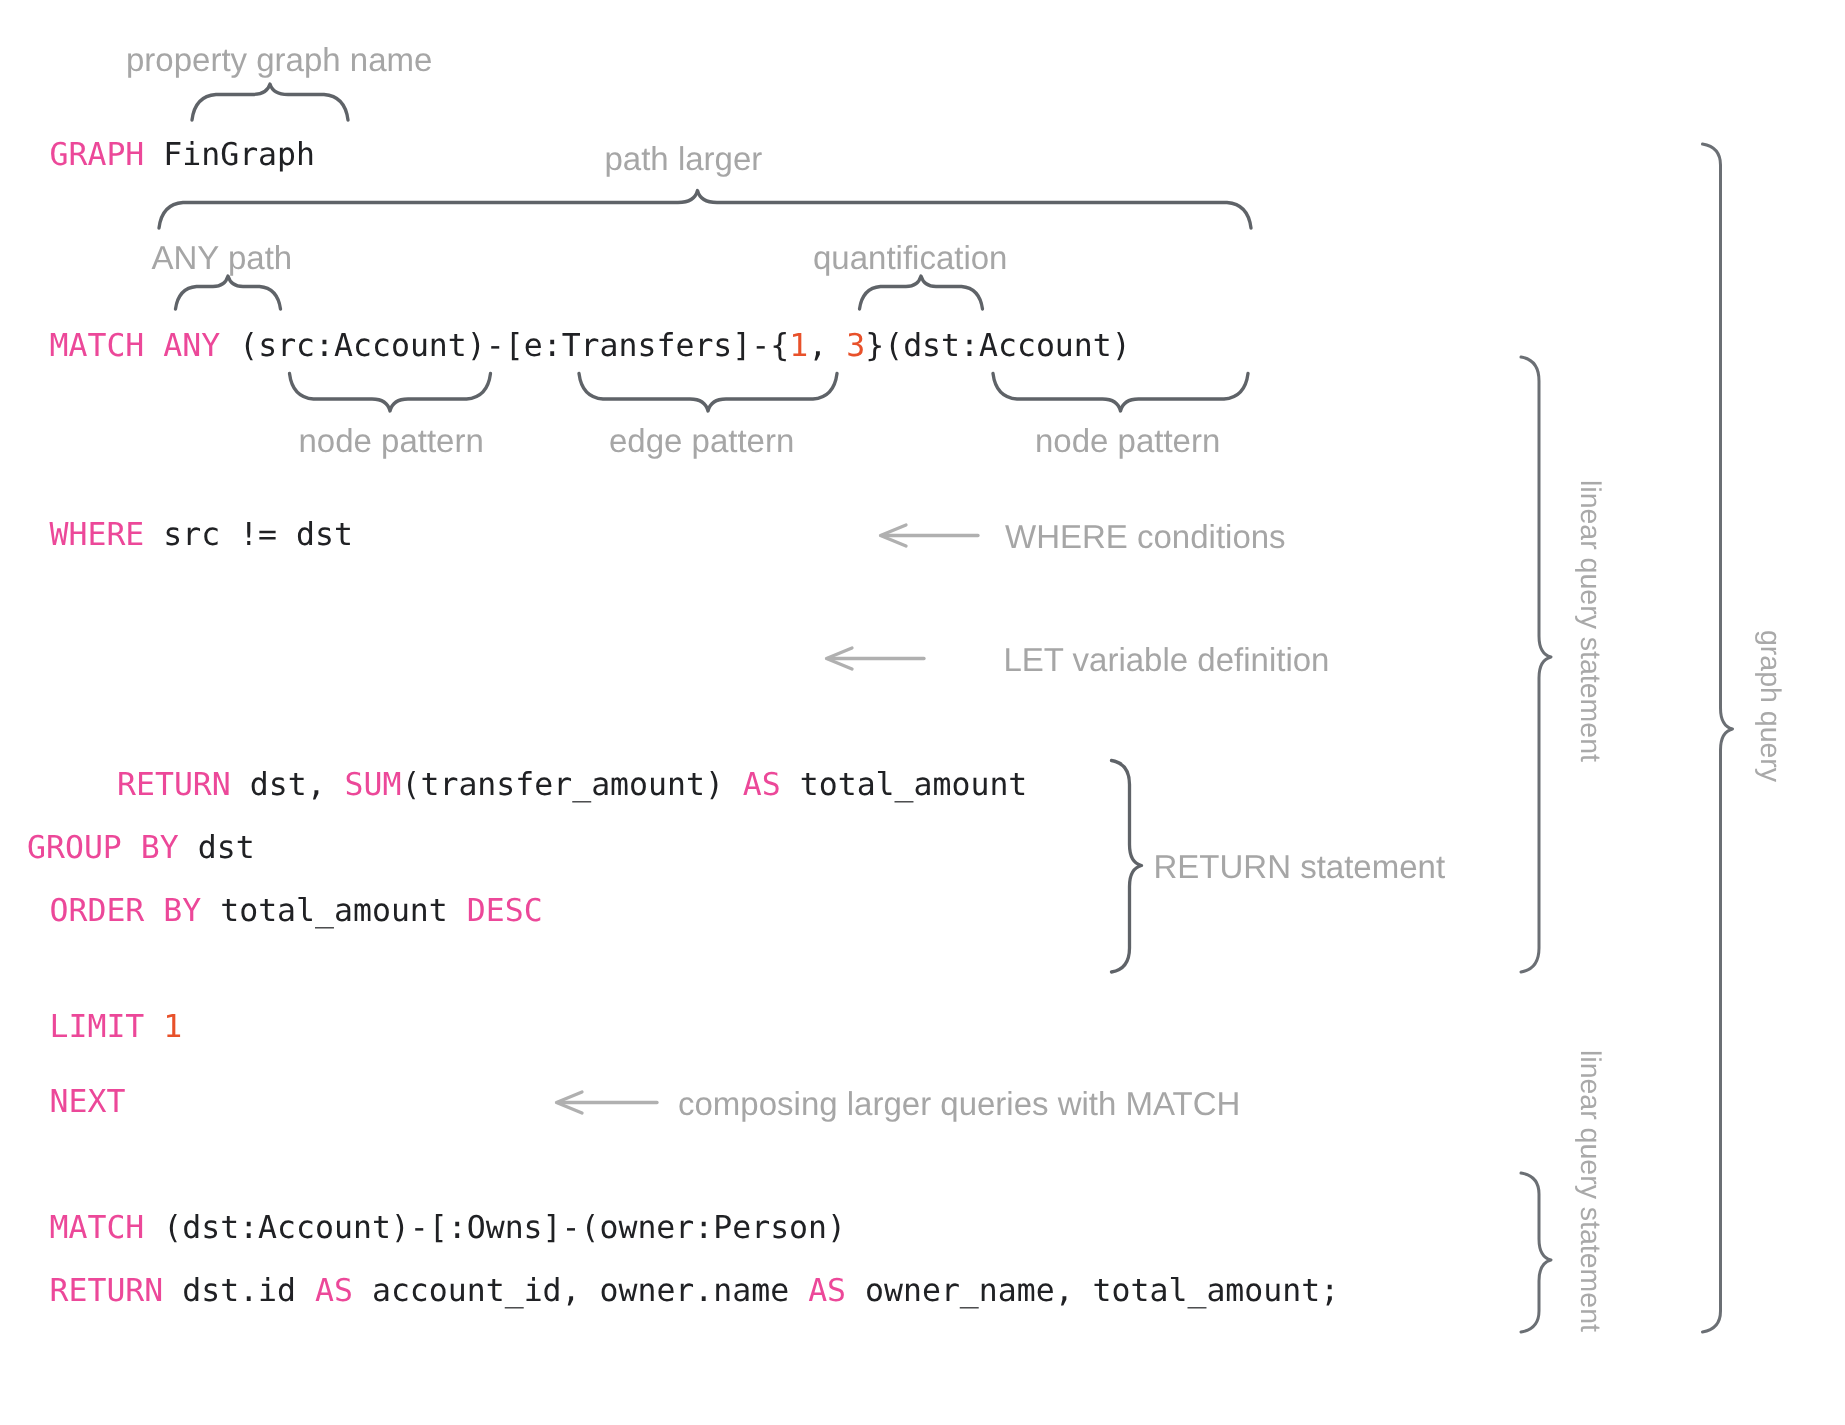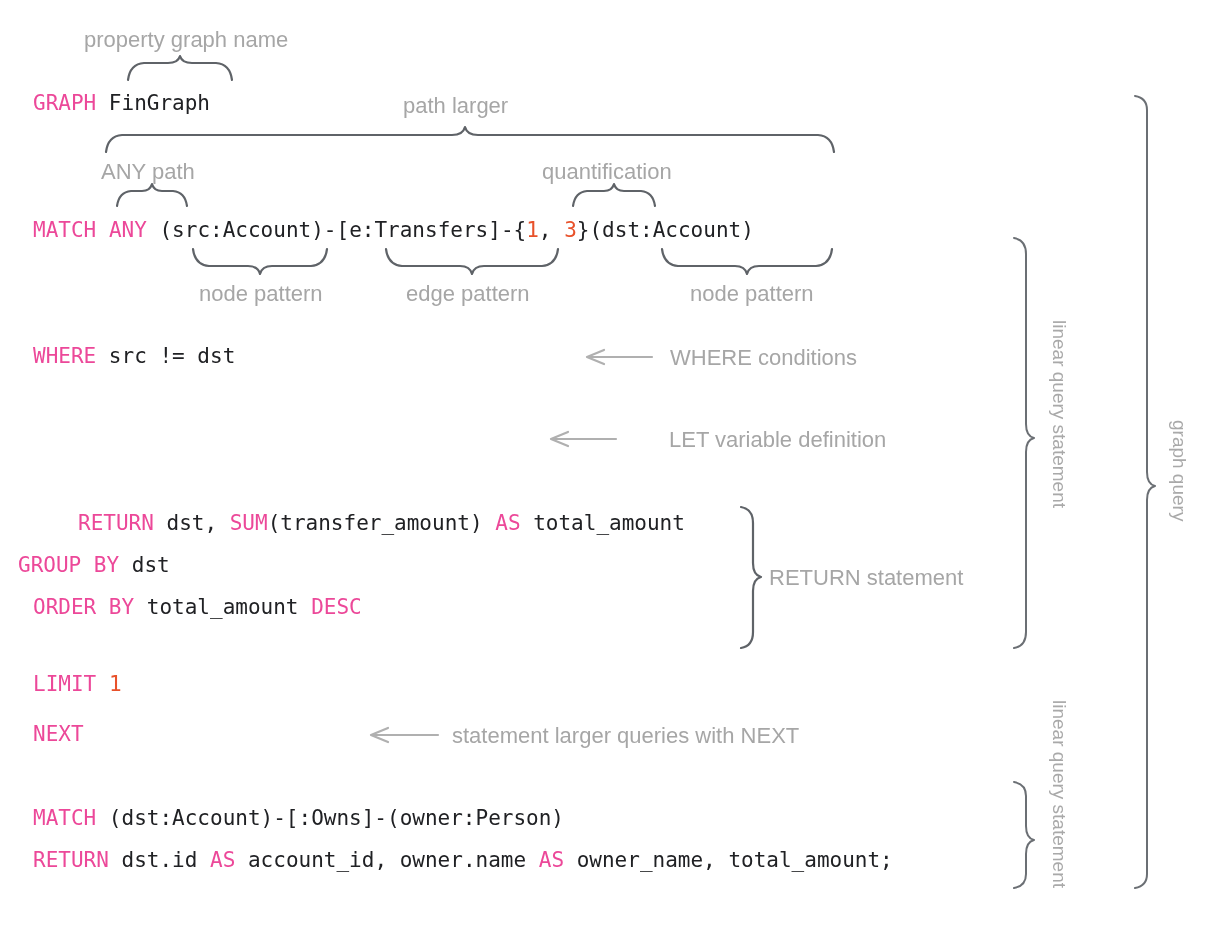--- a/index.html
+++ b/index.html
@@ -177,19 +177,19 @@
   <div class="ann-label" style="left:84px; top:30px;">property graph name</div>
   <div class="ann-label" style="left:403px; top:96px;">path larger</div>
   <div class="ann-label" style="left:101px; top:162px;">ANY path</div>
   <div class="ann-label" style="left:542px; top:162px;">quantification</div>
   <div class="ann-label" style="left:199px; top:284px;">node pattern</div>
   <div class="ann-label" style="left:406px; top:284px;">edge pattern</div>
   <div class="ann-label" style="left:690px; top:284px;">node pattern</div>
   <div class="ann-label" style="left:670px; top:348px;">WHERE conditions</div>
   <div class="ann-label" style="left:669px; top:430px;">LET variable definition</div>
   <div class="ann-label" style="left:769px; top:568px;">RETURN statement</div>
-  <div class="ann-label" style="left:452px; top:726px;">statement larger queries with NEXT</div>
+  <div class="ann-label" style="left:452px; top:726px;">composing larger queries with MATCH</div>
 
   <div class="side-label" style="left:1070px; top:320px;">linear query statement</div>
   <div class="side-label" style="left:1070px; top:700px;">linear query statement</div>
   <div class="side-label" style="left:1190px; top:420px;">graph query</div>
 
 </div>
 
 </body></html>

